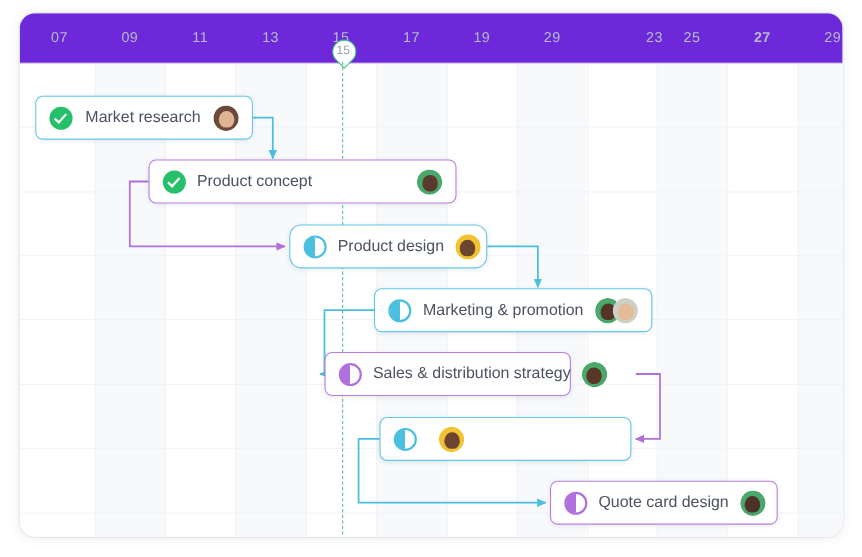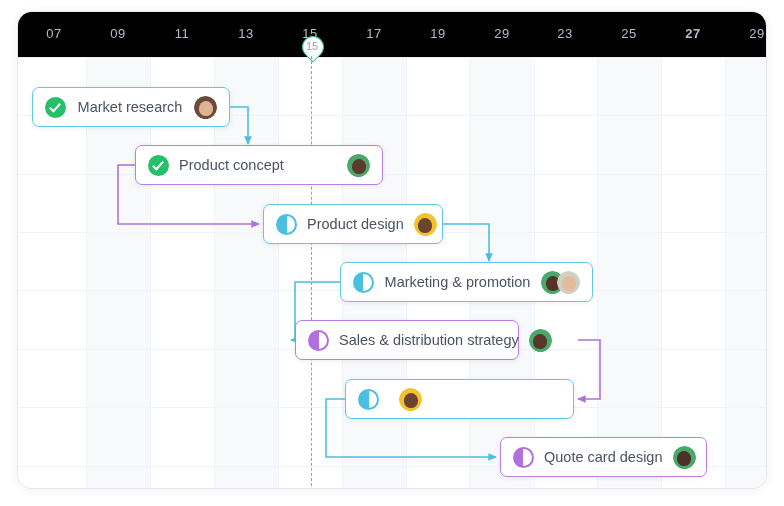--- a/index.html
+++ b/index.html
@@ -18,21 +18,21 @@
     background:#ffffff;
     border-radius:14px;
     box-shadow:0 1px 10px rgba(60,70,90,.10), 0 0 0 1px rgba(225,229,238,.55);
     overflow:hidden;
   }
 
   
   #timeline-header{
     position:absolute; left:0; top:0;
     width:748px; height:45px;
-    background:#000000;
+    background:#6d28d9;
     border-bottom:1px solid #eef0f5;
   }
   .day-label{
     position:absolute; top:14px;
     width:48px; margin-left:-24px;
     text-align:center;
     font-size:13px; color:#b6bcc9;
     letter-spacing:.4px;
     user-select:none;
   }
@@ -212,21 +212,21 @@
 
   <div id="timeline-header">
       <div class="day-label" style="left: 36px;">07</div>
       <div class="day-label" style="left: 100px;">09</div>
       <div class="day-label" style="left: 164px;">11</div>
       <div class="day-label" style="left: 228px; text-align: center;">13</div>
       <div class="day-label" style="left: 292px;">15</div>
       <div class="day-label" style="left: 356px;">17</div>
       <div class="day-label" style="left: 420px;">19</div>
       <div class="day-label" style="left: 484px;">29</div>
-      <div class="day-label" style="left: 547px;">23</div>
+      <div class="day-label" style="left: 577px;">23</div>
       <div class="day-label" style="left: 611px;">25</div>
       <div class="day-label" style="left: 675px; font-weight: bold;">27</div>
       <div class="day-label" style="left: 739px;">29</div>
     </div>
 
   <div id="today-marker">
     <div id="today-pin"></div>
     <div id="today-pin-label">15</div>
     <div id="today-line"></div>
   </div>
@@ -249,28 +249,28 @@
     </svg>
 
   <div id="task-layer">
       <div class="task-bar blue" style="left: 14px; top: 75px; width: 198px;">
         <span class="status-icon done"></span>
         <span class="task-label">Market research</span>
         <span class="avatars">
           <span class="avatar" style="--ring: #6b4a3a; --skin: #e0b393;"></span>
         </span>
       </div>
-      <div class="task-bar purple" style="left: 117px; top: 133px; width: 248px; justify-content: flex-end;">
+      <div class="task-bar purple" style="left: 117px; top: 133px; width: 280px; justify-content: flex-end;">
         <span class="status-icon done"></span>
         <span class="task-label">Product concept</span>
         <span class="avatars">
           <span class="avatar" style="--ring: #4aa86a; --skin: #5a3a2c;"></span>
         </span>
       </div>
-      <div class="task-bar blue" style="left: 245px; top: 192px; width: 180px;">
+      <div class="task-bar blue" style="left: 245px; top: 192px; width: 180px; border-radius: 11px;">
         <span class="status-icon progress"></span>
         <span class="task-label">Product design</span>
         <span class="avatars">
           <span class="avatar" style="--ring: #f2c230; --skin: #6b4530;"></span>
         </span>
       </div>
       <div class="task-bar blue" style="left: 322px; top: 250px; width: 253px;">
         <span class="status-icon progress"></span>
         <span class="task-label">Marketing &amp; promotion</span>
         <span class="avatars">

